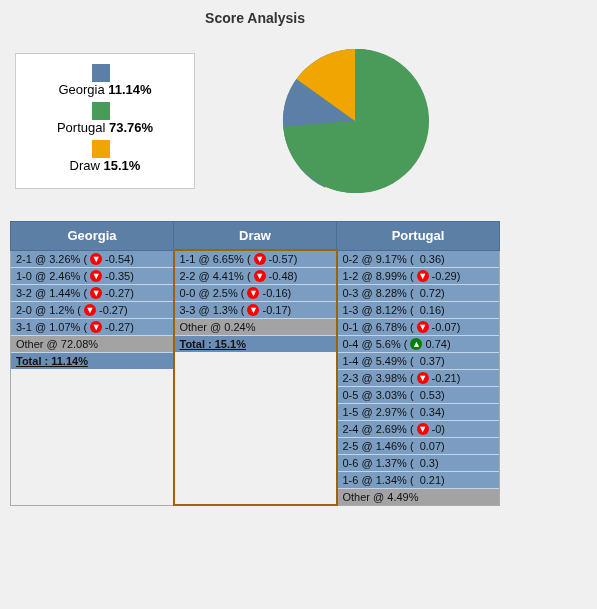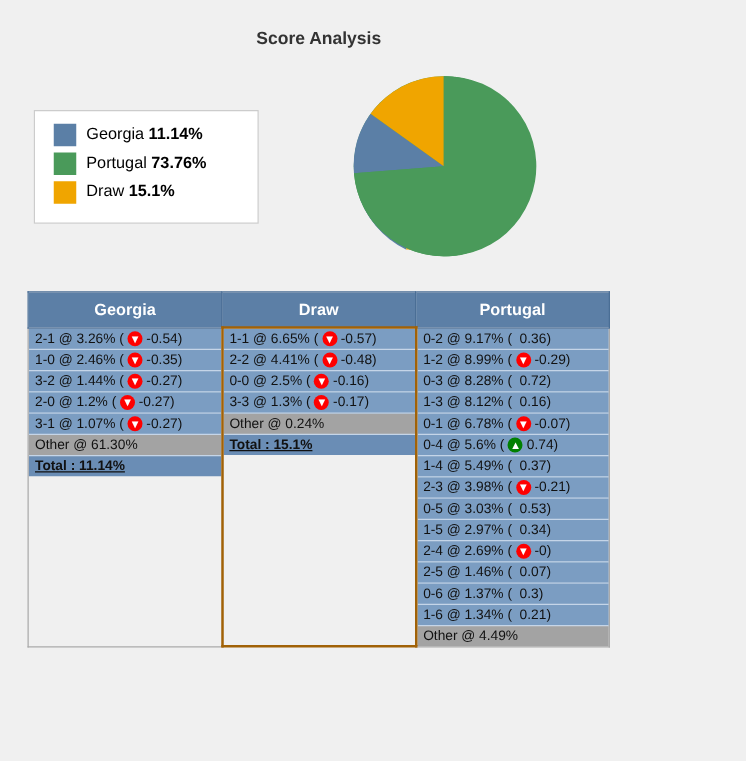--- a/index.html
+++ b/index.html
@@ -6,21 +6,21 @@
     body {
       font-family: Arial, sans-serif;
       font-size: 12px;
       background: #f0f0f0;
       width: 597px;
       min-height: 609px;
     }
     .page-container {
       background: #f0f0f0;
       width: 510px;
-      padding: 22px;
+      padding: 10px;
     }
     .title {
       text-align: center;
       font-weight: bold;
       font-size: 14px;
       margin-bottom: 10px;
       color: #333;
     }
     .top-section {
       display: flex;
@@ -30,23 +30,24 @@
     }
     .legend-box {
       background: white;
       border: 1px solid #ccc;
       padding: 10px 15px;
       margin-right: 20px;
       min-width: 180px;
     }
     .legend-item {
       display: flex;
-      align-items: flex-start;
+      align-items: center;
       margin-bottom: 5px;
       font-size: 13px;
+      flex-direction: column;
     }
     .legend-color {
       width: 18px;
       height: 18px;
       margin-right: 8px;
       flex-shrink: 0;
     }
     .pie-container {
       flex: 1;
       display: flex;
@@ -165,21 +166,21 @@
     </thead>
     <tbody>
       <tr>
 
         <td style="vertical-align:top;padding:0;border:1px solid #aaa;">
           <div class="entry-row">2-1 @ 3.26% (<span class="badge-red">▼</span> -0.54)</div>
           <div class="entry-row">1-0 @ 2.46% (<span class="badge-red">▼</span> -0.35)</div>
           <div class="entry-row">3-2 @ 1.44% (<span class="badge-red">▼</span> -0.27)</div>
           <div class="entry-row">2-0 @ 1.2% (<span class="badge-red">▼</span> -0.27)</div>
           <div class="entry-row">3-1 @ 1.07% (<span class="badge-red">▼</span> -0.27)</div>
-          <div class="entry-row other-row">Other @ 61.30%</div>
+          <div class="entry-row other-row">Other @ 72.08%</div>
           <div class="entry-row total-row">Total : 11.14%</div>
         </td>
 
         <td style="vertical-align:top;padding:0;border:2px solid #a16207;">
           <div class="entry-row">1-1 @ 6.65% (<span class="badge-red">▼</span> -0.57)</div>
           <div class="entry-row">2-2 @ 4.41% (<span class="badge-red">▼</span> -0.48)</div>
           <div class="entry-row">0-0 @ 2.5% (<span class="badge-red">▼</span> -0.16)</div>
           <div class="entry-row">3-3 @ 1.3% (<span class="badge-red">▼</span> -0.17)</div>
           <div class="entry-row other-row">Other @ 0.24%</div>
           <div class="entry-row total-row">Total : 15.1%</div>

